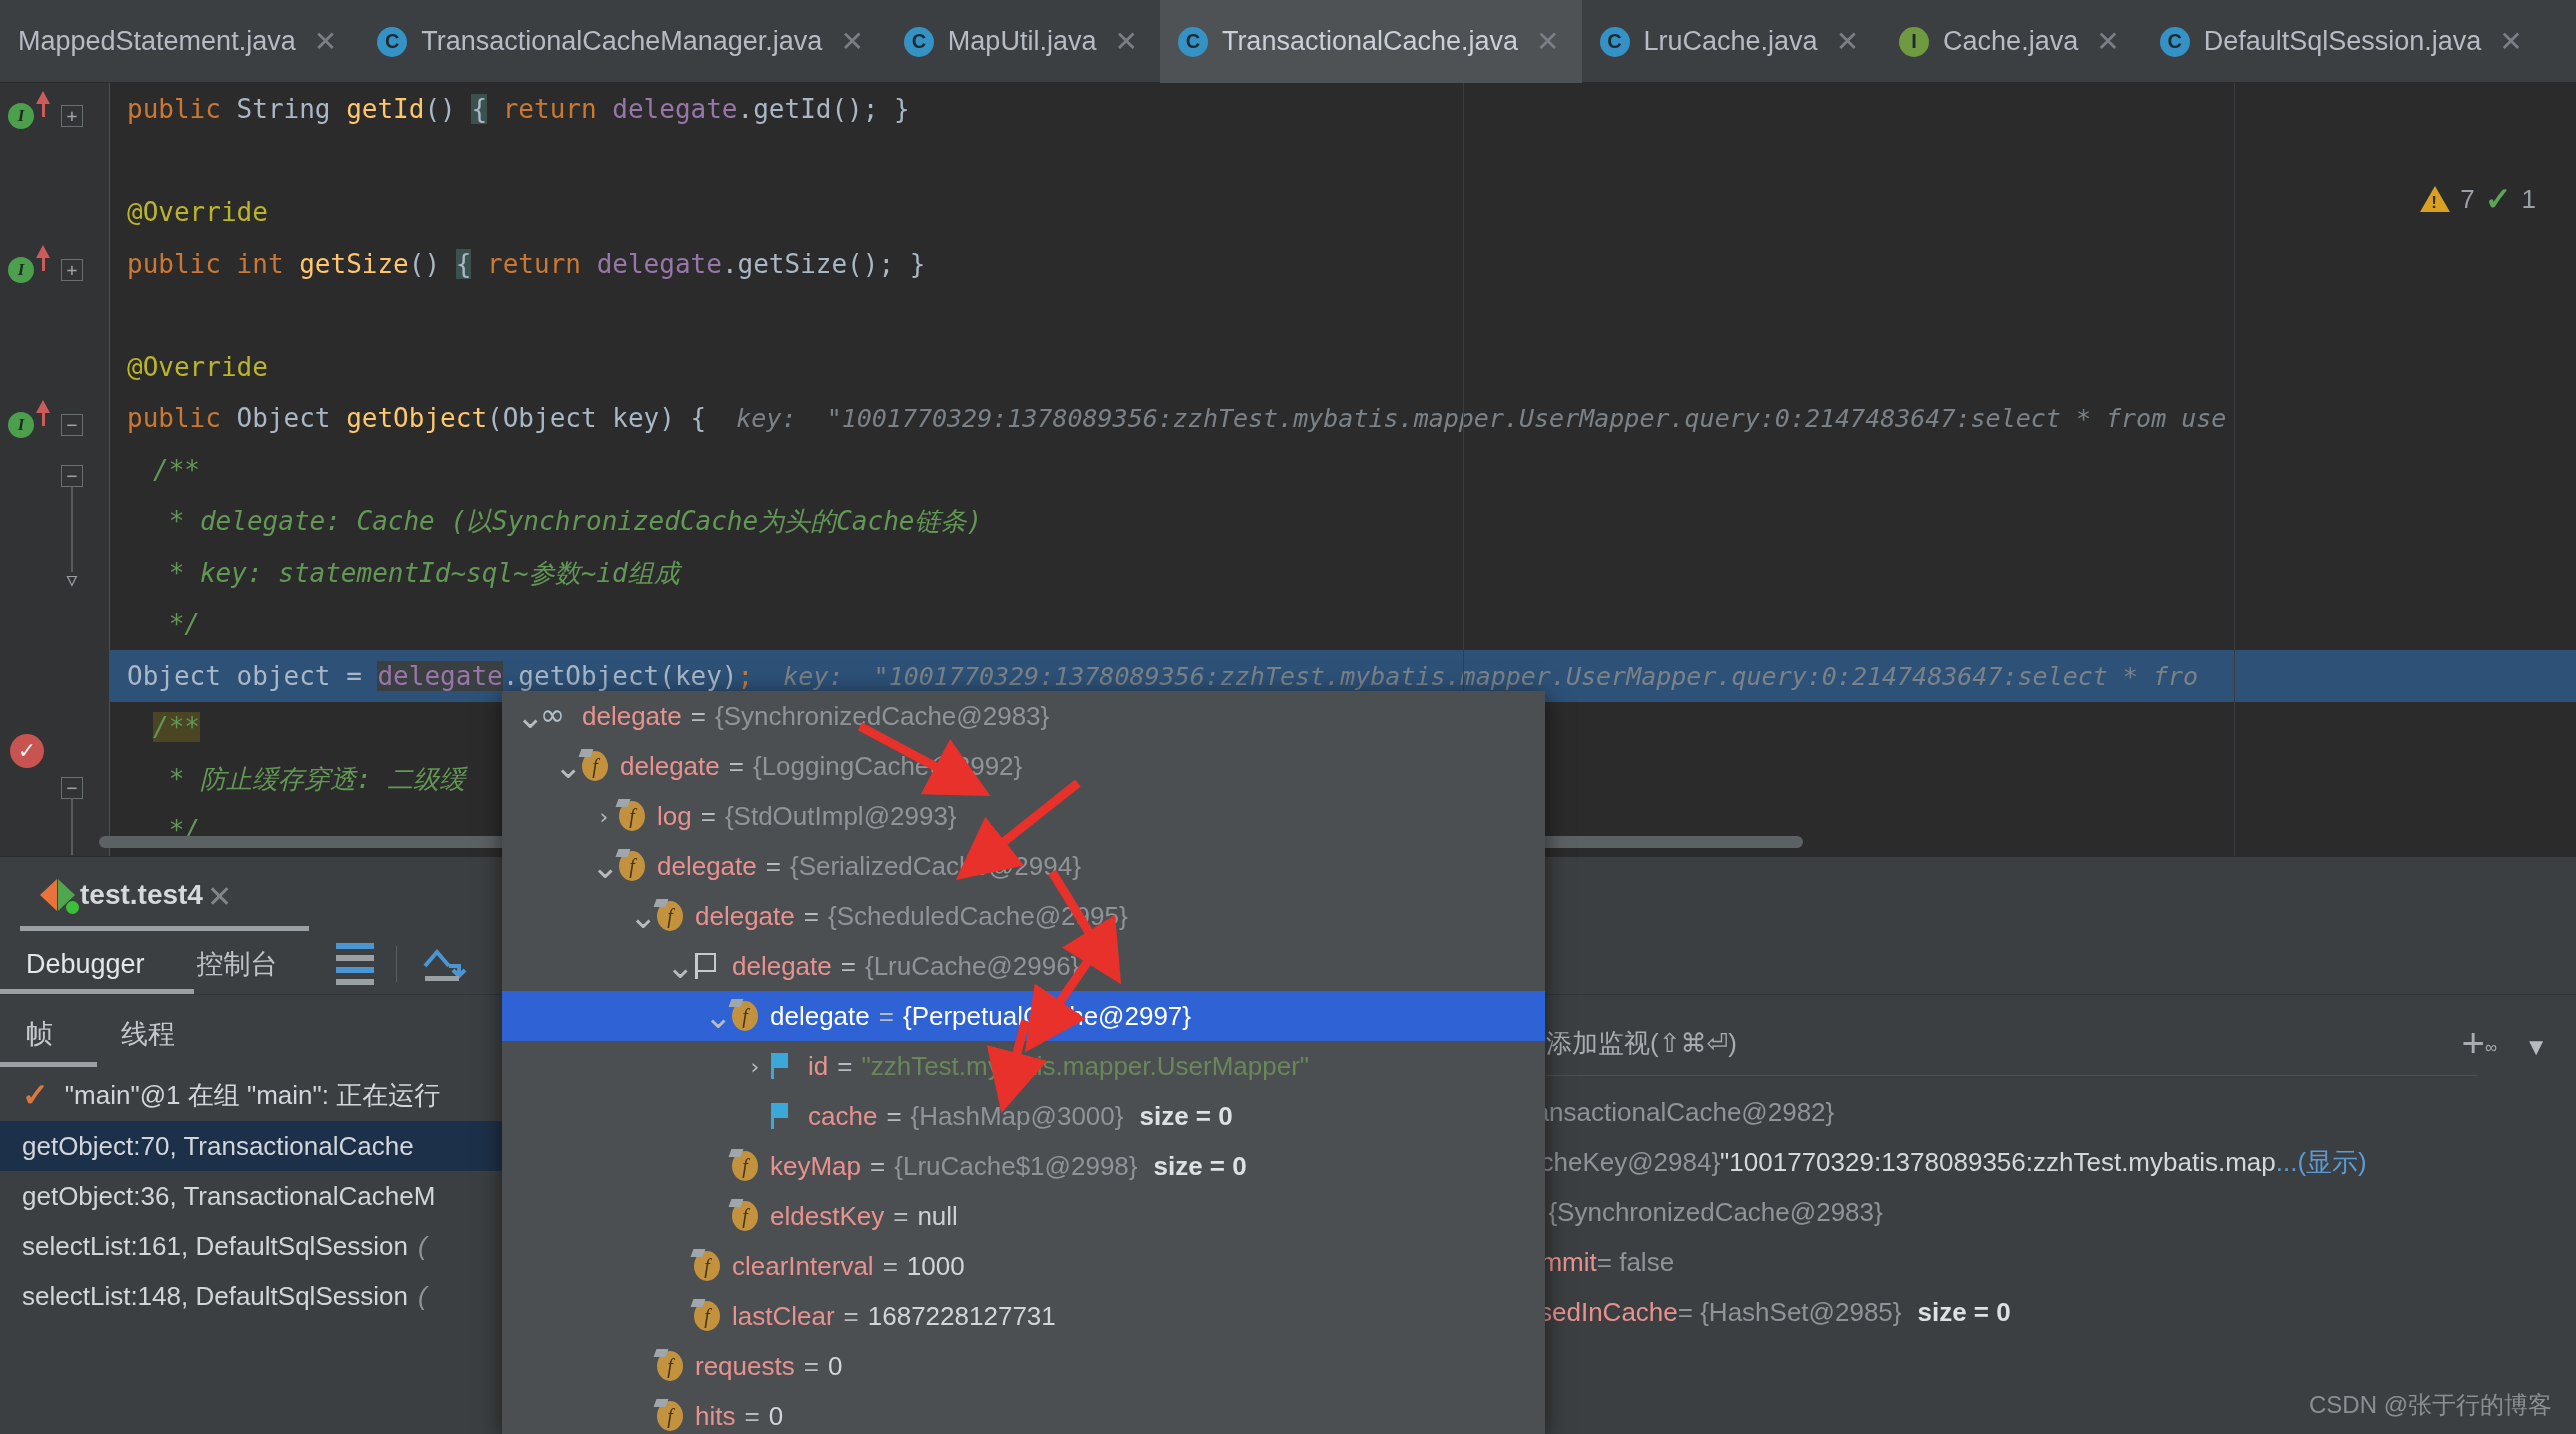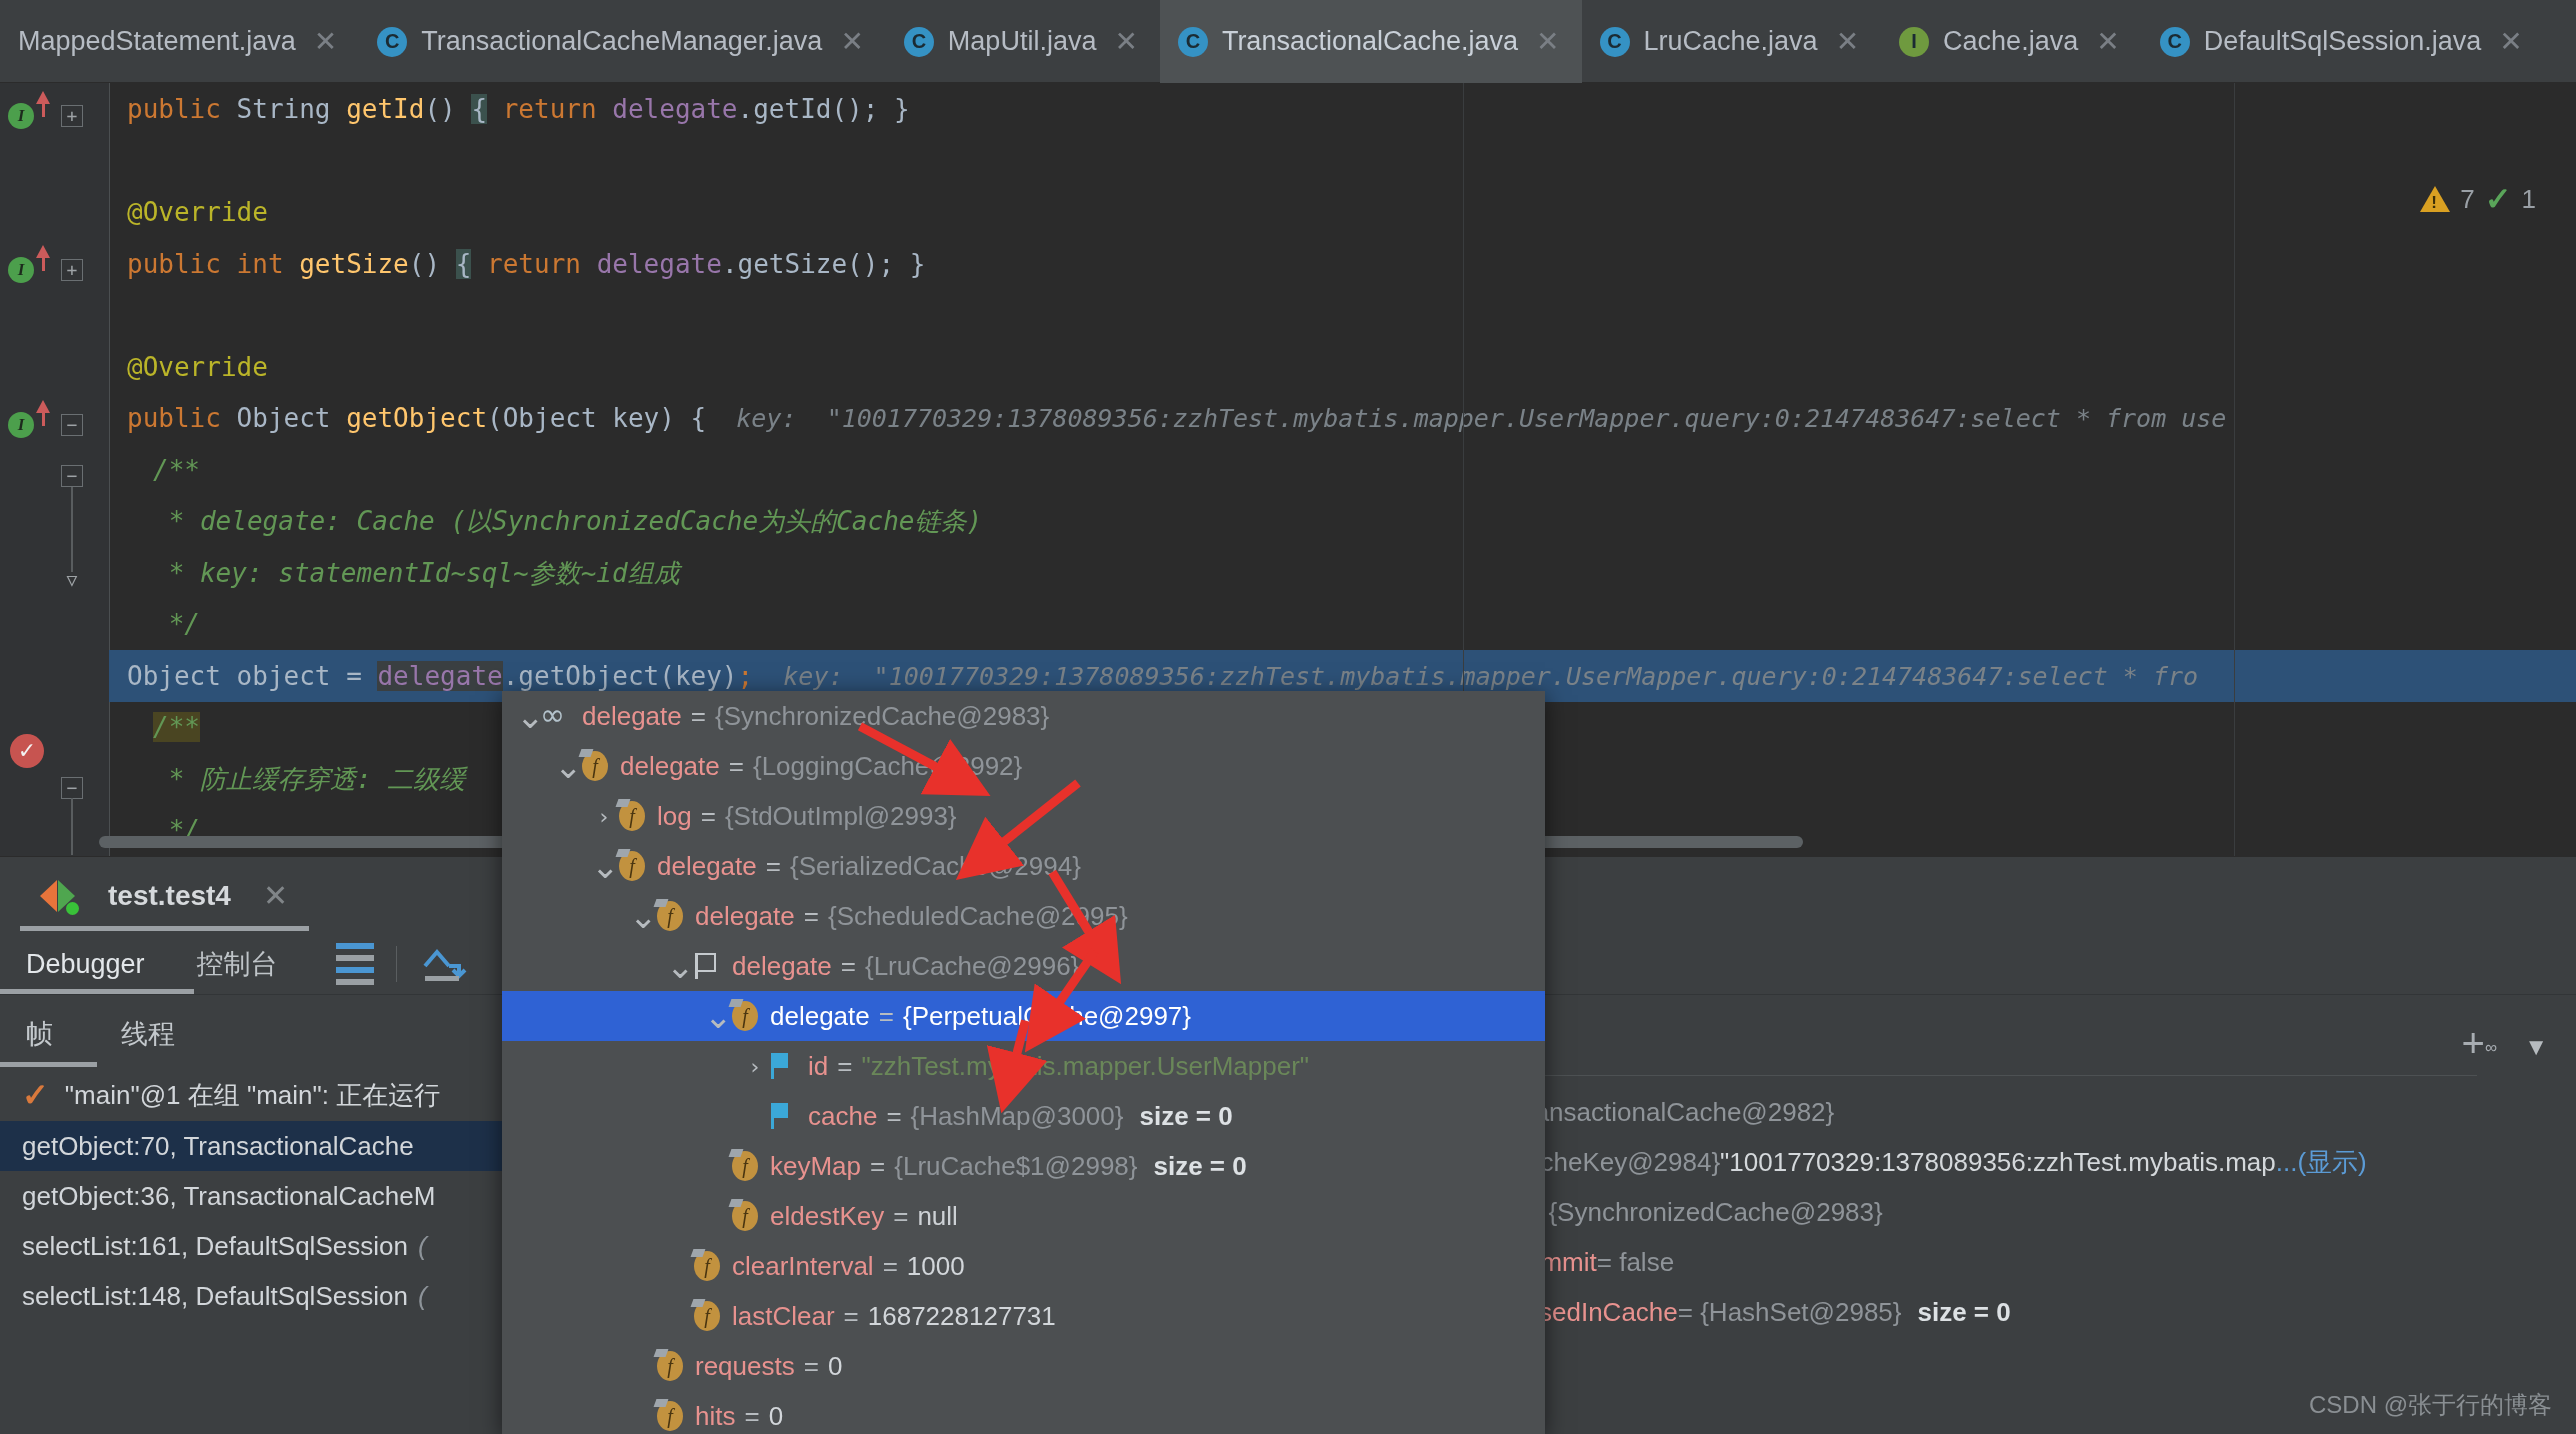--- a/index.html
+++ b/index.html
@@ -128,22 +128,22 @@
   .vsplit {
     position: absolute; top: 0; width: 1px; height: 773px; background: #3a3d3f;
   }
 
   
   .debugpanel {
     position: absolute; left: 0; top: 856px; width: 2576px; height: 579px;
     background: #3c3f41; border-top: 1px solid #2b2b2b;
   }
   .run-tab {
-    position: absolute; left: 40px; top: 8px; height: 61px;
-    display: flex; align-items: center; gap: 32px;
+    position: absolute; left: 40px; top: 22px; height: 61px;
+    display: flex; align-items: flex-start; gap: 4px;
     font-size: 28px; color: #d6d9dc; font-weight: bold;
   }
   .run-tab-underline {
     position: absolute; left: 20px; top: 69px; width: 289px; height: 5px;
     background: #9ba0a4;
   }
   .play-icon { position: relative; width: 36px; height: 32px; }
   .play-icon .ltri {
     position: absolute; left: 0; top: 0; width: 0; height: 0;
     border-top: 16px solid transparent; border-bottom: 16px solid transparent;
@@ -437,20 +437,23 @@
         <div class="framerow">
           <span>selectList:161, DefaultSqlSession</span>
           <span class="pkg">(</span>
         </div>
         <div class="framerow">
           <span>selectList:148, DefaultSqlSession</span>
           <span class="pkg">(</span>
         </div>
       </div>
 
+    <div class="watch-header">
+      <span>添加监视(⇧⌘⏎)</span>
+    </div>
     <div class="plusbtn">+<small>∞</small></div>
     <div class="dropcaret">▼</div>
     <div class="watch-sep"></div>
 
     <div class="varrows" id="varrows">
         <div class="varrow">
           <span class="vobj">ransactionalCache@2982}</span>
         </div>
         <div class="varrow">
           <span class="vobj">acheKey@2984}</span>

